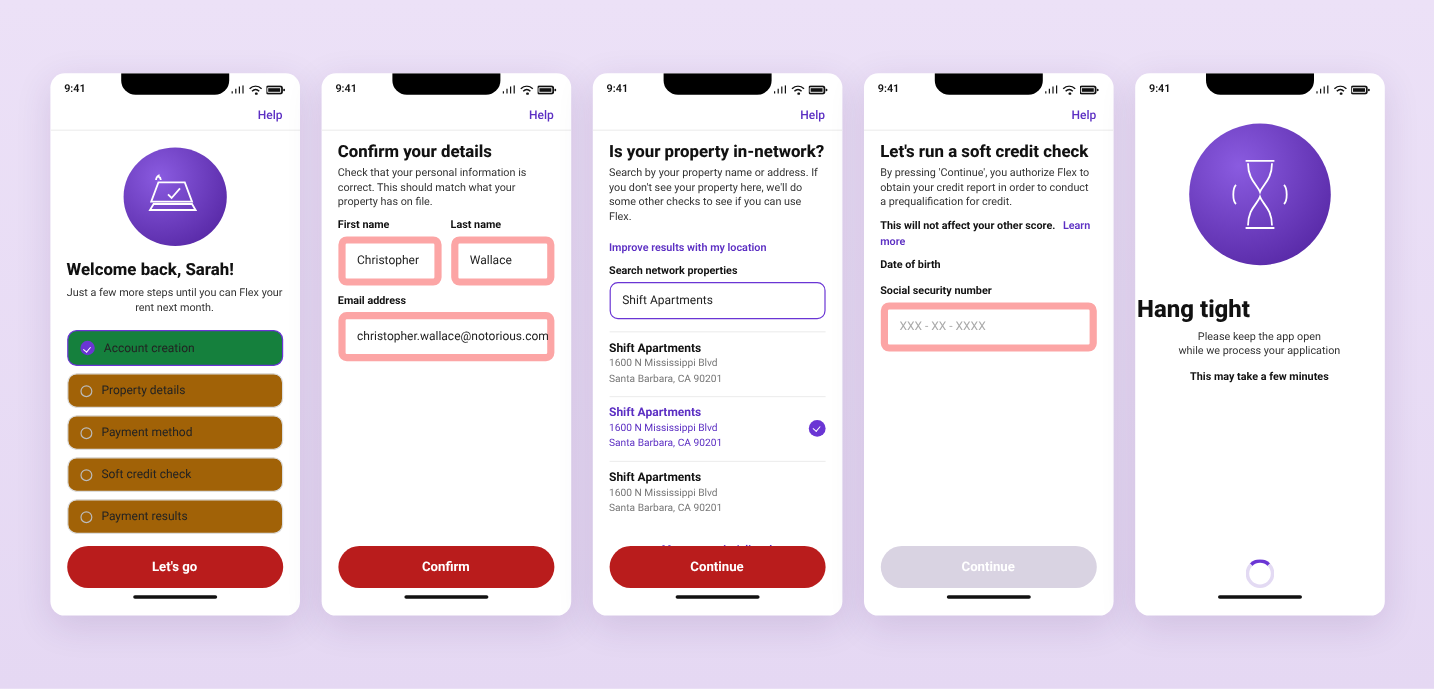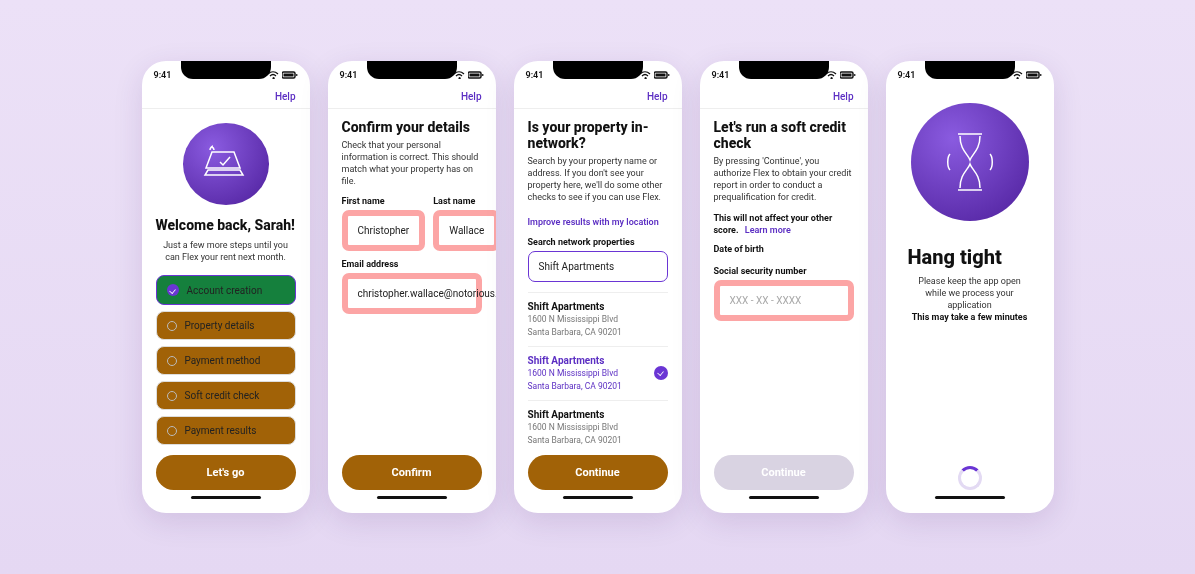--- a/index.html
+++ b/index.html
@@ -2,21 +2,21 @@
 <html><head>
 <meta charset="utf-8">
 <style>
   * { box-sizing: border-box; margin: 0; padding: 0; font-family: -apple-system, BlinkMacSystemFont, "Segoe UI", Roboto, Helvetica, Arial, sans-serif; }
   body {
     width: 1195px; height: 574px;
     background: linear-gradient(180deg,#ece1f7 0%,#e5d8f3 100%);
     display:flex; align-items:center; justify-content:center; gap:18px;
   }
   .phone {
-    width: 168px; height: 452px; background:#fff; border-radius:24px;
+    width: 208px; height: 452px; background:#fff; border-radius:12px;
     position:relative; overflow:hidden;
     box-shadow:0 8px 30px rgba(60,20,100,.12);
     display:flex; flex-direction:column;
   }
   .notch {
     position:absolute; top:0; left:50%; transform:translateX(-50%);
     width:90px; height:18px; background:#000; border-radius:0 0 12px 12px; z-index:3;
   }
   .status-bar {
     height:28px; display:flex; align-items:center; justify-content:space-between;
@@ -47,21 +47,21 @@
   .radio-shape { width:10px; height:10px; border-radius:50%; border:1.5px solid #bbb; flex:none; }
   .check-filled {
     width:12px; height:12px; border-radius:50%; background:#6a35d4; flex:none; position:relative;
   }
   .check-filled::after {
     content:""; position:absolute; left:3px; top:2.5px; width:4px; height:6px;
     border-right:1.5px solid #fff; border-bottom:1.5px solid #fff; transform:rotate(40deg) scale(.8);
   }
   .footer { padding:10px 14px 14px; }
   .pill-btn {
-    width:100%; padding:11px 0; border-radius:999px; background:#a16207; color:#fff;
+    width:100%; padding:11px 0; border-radius:999px; background:#b91c1c; color:#fff;
     font-size:11px; font-weight:700; text-align:center; border:none;
   }
   .pill-btn.disabled { background:#d9d3e2; color:#fff; }
   .home-bar { width:70px; height:3px; background:#111; border-radius:3px; margin:6px auto 0; }
   .label { font-size:9px; font-weight:700; color:#111; margin:8px 0 4px; }
   .row2 { display:flex; gap:8px; }
   .row2 > div { flex:1; }
   .field {
     width:100%; padding:9px 10px; border:6px solid #fca5a5; border-radius:7px;
     font-size:10px; color:#222; background:#fff;
@@ -84,21 +84,21 @@
     content:""; position:absolute; left:4px; top:3px; width:4px; height:6px;
     border-right:1.5px solid #fff; border-bottom:1.5px solid #fff; transform:rotate(40deg) scale(.8);
   }
   .center-link { text-align:center; margin:8px 0 6px; }
   .bold9 { font-size:9px; font-weight:700; color:#111; }
   .spinner {
     width:24px; height:24px; border-radius:50%;
     border:3px solid #e3daf3; border-top-color:#6a35d4;
     margin:0 auto;
   }
-  .hang-body { text-align:center; padding:0 22px; }
+  .hang-body { text-align:center; padding:0 2px; }
   .hang-body h1 { font-size:20px; margin-top:4px; }
   svg { stroke:#fff; fill:none; stroke-width:1.5; }
 </style>
 </head>
 <body>
 
 <div class="phone">
   <div class="notch"></div>
   <div class="status-bar">
     <span>9:41</span>
@@ -323,19 +323,19 @@
   <div class="content hang-body">
     <div class="hero-circle big">
       <svg width="56" height="72" viewBox="0 0 56 72">
         <path d="M16 8 h24 M16 64 h24 M18 10 c0 14 8 18 10 24 c2-6 10-10 10-24 M18 62 c0-14 8-18 10-24 c2 6 10 10 10 24"></path>
         <path d="M8 28 c-3 3 -3 13 0 16 M48 28 c3 3 3 13 0 16"></path>
       </svg>
     </div>
     <h1>Hang tight</h1>
     <p class="sub">Please keep the app open</p>
     <p class="sub">while we process your application</p>
-    <p class="sub" style=""><span class="bold9">This may take a few minutes</span></p>
+    <p class="sub" style="margin-top:10px"><span class="bold9">This may take a few minutes</span></p>
   </div>
   <div class="footer">
     <div class="spinner"></div>
     <div class="home-bar"></div>
   </div>
 </div>
 
 </body></html>

